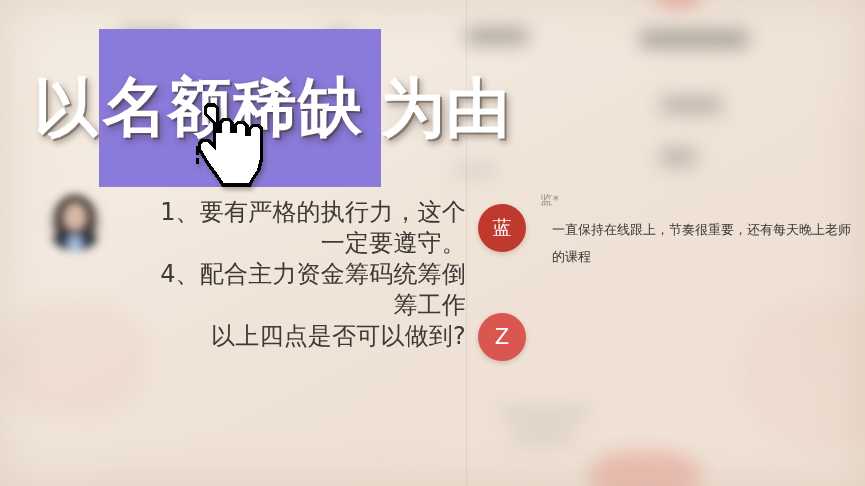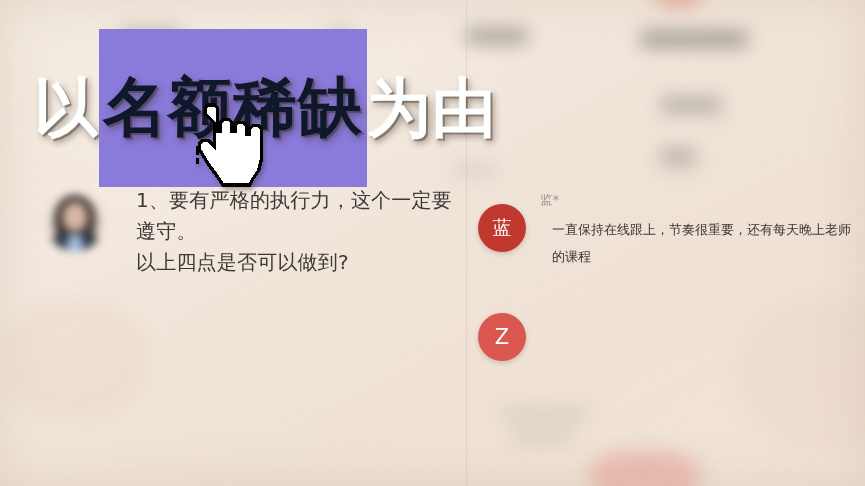--- a/index.html
+++ b/index.html
@@ -81,23 +81,23 @@
     align-items: center;
   }
   .hl-plain {
     color: #ffffff;
     text-shadow:
        2px 2px 0 rgba(70,55,45,.45),
        3px 4px 7px rgba(60,45,35,.45),
       -1px -1px 0 rgba(255,255,255,.6);
   }
   .hl-mark {
-    color: #0f172a;
+    color: #ffffff;
     background: #8a7ad9;
-    padding: 22px 4px 24px 4px;
+    padding: 22px 18px 24px 4px;
     text-shadow:
        2px 2px 0 rgba(60,45,35,.42),
        3px 4px 7px rgba(50,38,30,.42);
     box-shadow: 0 0 0 0 rgba(0,0,0,0);
   }
 
   
   #cursor {
     position: absolute;
     left: 196px;
@@ -144,27 +144,28 @@
   }
   .face-shirt {
     position:absolute; left:21px; top:42px; width:16px; height:20px;
     background: #9fb9dd;
     border-radius: 4px;
   }
 
   #body-text {
     position: absolute;
     left: 90px;
-    top: 0;
+    top: 12px;
     width: 330px;
     font-family: "DejaVu Sans", "Liberation Sans", sans-serif;
-    font-size: 20px;
+    font-size: 24px;
     line-height: 31px;
     color: #3c3936;
     letter-spacing: .2px;
+    text-align: right;
   }
   .bt-line { white-space: normal; }
   .bt-hl {
     background: #9183cb;
     color: #2e2b33;
     box-decoration-break: clone;
     -webkit-box-decoration-break: clone;
     padding: 3px 1px;
   }
 
@@ -265,20 +266,21 @@
   <div id="left-col">
     <div id="avatar-photo">
       <div class="face-hair"></div>
       <div class="face-skin"></div>
       <div class="face-body"></div>
       <div class="face-shirt"></div>
     </div>
 
     <div id="body-text">
       <div class="bt-line">1、要有严格的执行力，这个一定要遵守。</div>
+      <div class="bt-line">4、配合主力资金筹码统筹倒筹工作</div>
       <div class="bt-line">以上四点是否可以做到?</div>
     </div>
   </div>
 
   <div id="chat-col">
 
     <div class="chat-msg">
       <div class="chat-avatar cn" style="background:#c0392f;">蓝</div>
       <div class="chat-body">
         <div class="chat-name">监*</div>

